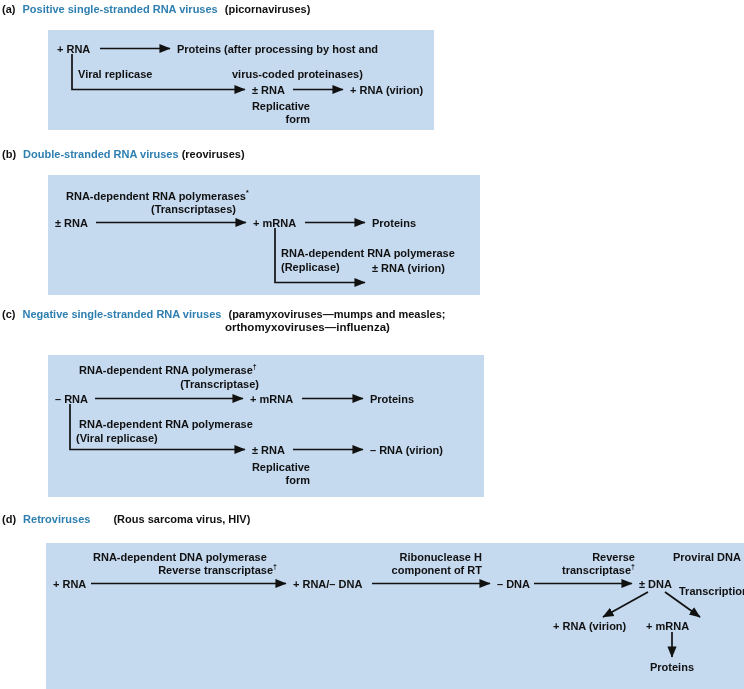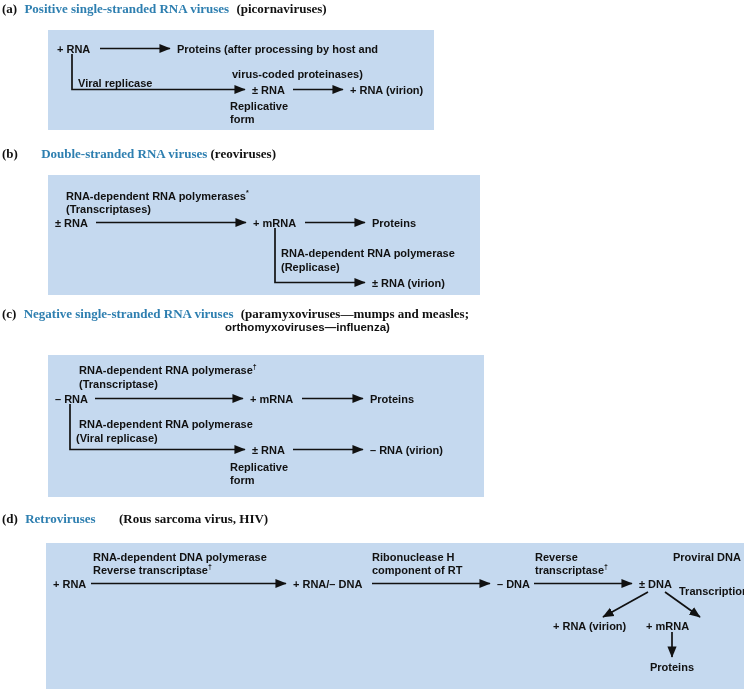--- a/index.html
+++ b/index.html
@@ -11,26 +11,25 @@
     width: 744px;
     height: 689px;
     position: relative;
     font-family: "Liberation Sans", sans-serif;
     color: #1a1a1a;
     overflow: hidden;
   }
   .panel { position: absolute; }
   .caption {
     position: absolute;
-    font-size: 13px;
+    font-size: 11px;
     font-weight: bold;
     white-space: nowrap;
     line-height: 14px;
     color: #111111;
-    font-family: Liberation Serif, serif;
   }
   .caption .lbl { color: #111111; }
   .caption .ttl { color: #2e7fb0; }
   .caption .paren { color: #111111; font-weight: bold; }
   .caption-2 {
     position: absolute;
     font-size: 11.5px;
     font-weight: bold;
     white-space: nowrap;
     color: #111111;
@@ -40,21 +39,21 @@
     background: #c5d9ef;
   }
   .txt {
     position: absolute;
     font-size: 11px;
     font-weight: bold;
     white-space: nowrap;
     color: #111111;
     line-height: 13px;
   }
-  .txt.center { text-align: left; }
+  .txt.center { text-align: right; }
   sup { font-size: 7px; vertical-align: super; line-height: 0; }
   svg.arrows {
     position: absolute;
     left: 0; top: 0;
     overflow: visible;
     pointer-events: none;
   }
   .aline { stroke: #111111; stroke-width: 1.7px; fill: none; }
 </style>
 </head>
@@ -65,55 +64,55 @@
     <span class="lbl">(a)</span>
     <span class="ttl" style="margin-left: 4px;">Positive single-stranded RNA viruses</span>
     <span class="paren" style="margin-left: 4px;">(picornaviruses)</span>
   </div>
 
   <div class="bluebox" style="left:48px; top:30px; width:386px; height:100px;"></div>
 
   <div class="txt" style="left:57px; top:43px;">+ RNA</div>
   <div class="txt" style="left:177px; top:43px;">Proteins (after processing by host and</div>
   <div class="txt" style="left:232px; top:68px;">virus-coded proteinases)</div>
-  <div class="txt" style="left:78px; top:77px;">Viral replicase</div>
+  <div class="txt" style="left:78px; top:68px;">Viral replicase</div>
   <div class="txt" style="left:252px; top:84px;">± RNA</div>
   <div class="txt center" style="left:230px; top:100px; width:80px;">Replicative</div>
   <div class="txt center" style="left:230px; top:113px; width:80px;">form</div>
   <div class="txt" style="left:350px; top:84px;">+ RNA (virion)</div>
 
   <svg class="arrows" width="744" height="689">
     <defs>
       <marker id="ah" markerWidth="7" markerHeight="7" refX="6.2" refY="3.1" orient="auto" markerUnits="strokeWidth">
         <path d="M0,0.4 L6.6,3.1 L0,5.8 z" fill="#111111"></path>
       </marker>
     </defs>
     <path class="aline" marker-end="url(#ah)" d="M100,48.5 L170,48.5"></path>
     <path class="aline" marker-end="url(#ah)" d="M72,54 L72,89.5 L245,89.5"></path>
     <path class="aline" marker-end="url(#ah)" d="M293,89.5 L343,89.5"></path>
   </svg>
 </div>
 
 <div class="panel">
   <div class="caption" style="left:2px; top:147px;">
     <span class="lbl">(b)</span>
-    <span class="ttl" style="margin-left: 20px;">Double-stranded RNA viruses</span>
+    <span class="ttl" style="margin-left: 4px;">Double-stranded RNA viruses</span>
     <span class="paren" style="">(reoviruses)</span>
   </div>
 
   <div class="bluebox" style="left:48px; top:175px; width:432px; height:120px;"></div>
 
   <div class="txt" style="left:66px; top:190px;">RNA-dependent RNA polymerases<sup>*</sup></div>
   <div class="txt center" style="left:66px; top:203px; width:170px;">(Transcriptases)</div>
   <div class="txt" style="left:55px; top:217px;">± RNA</div>
   <div class="txt" style="left:253px; top:217px;">+ mRNA</div>
   <div class="txt" style="left:372px; top:217px;">Proteins</div>
   <div class="txt" style="left:281px; top:247px;">RNA-dependent RNA polymerase</div>
   <div class="txt" style="left:281px; top:261px;">(Replicase)</div>
-  <div class="txt" style="left:372px; top:277px;">± RNA (virion)</div>
+  <div class="txt" style="left:372px; top:262px;">± RNA (virion)</div>
 
   <svg class="arrows" width="744" height="689">
     <path class="aline" marker-end="url(#ah)" d="M96,222.5 L246,222.5"></path>
     <path class="aline" marker-end="url(#ah)" d="M305,222.5 L365,222.5"></path>
     <path class="aline" marker-end="url(#ah)" d="M275,228 L275,282.5 L365,282.5"></path>
   </svg>
 </div>
 
 <div class="panel">
   <div class="caption" style="left:2px; top:307px;">

